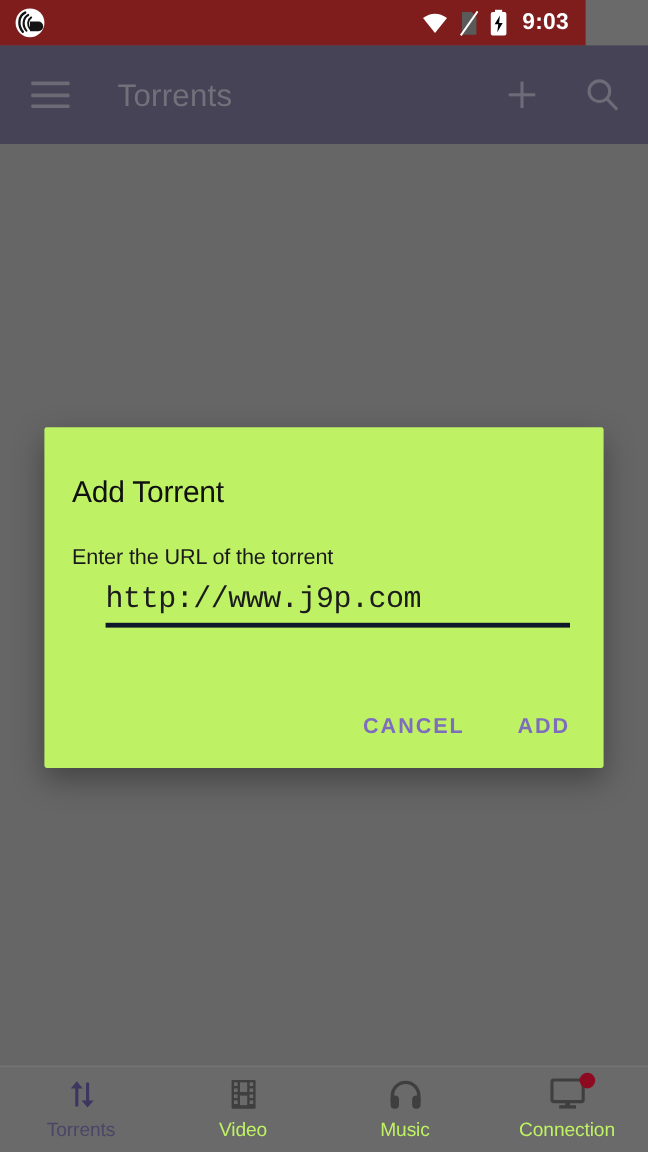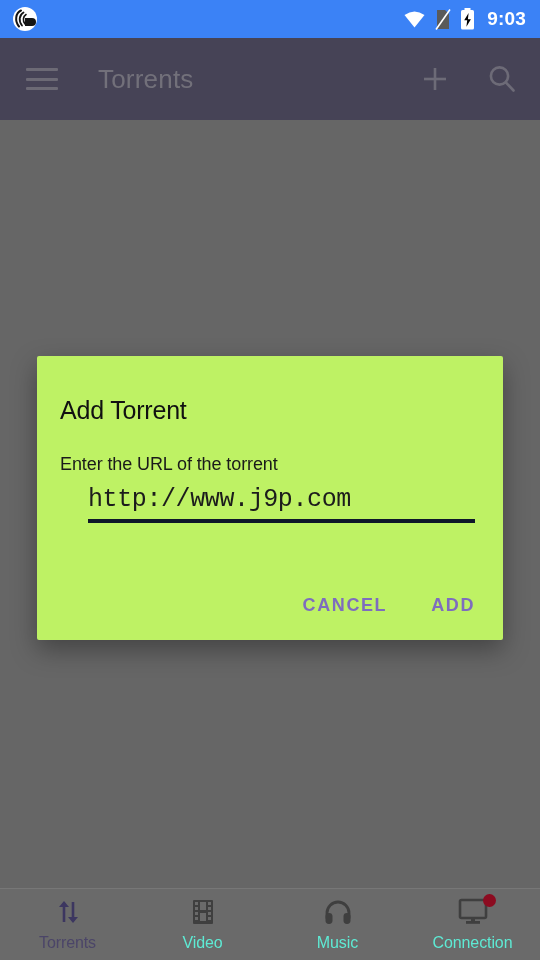--- a/index.html
+++ b/index.html
@@ -12,22 +12,22 @@
   #screen {
     position: relative;
     width: 540px; height: 960px;
     background: #6a6a6a;
     overflow: hidden;
   }
 
   
   #status-bar {
     position: absolute; top: 0; left: 0;
-    width: 540px; height: 38px;
-    background: #3b82f6;
+    width: 488px; height: 38px;
+    background: #7f1d1d;
     display: flex; align-items: center;
     padding: 0 14px 0 12px;
   }
   #app-logo { width: 26px; height: 26px; }
   #status-right {
     margin-left: auto;
     display: flex; align-items: center; gap: 9px;
   }
   #status-clock {
     color: #ffffff;
@@ -135,21 +135,21 @@
     flex: 1;
     display: flex; flex-direction: column;
     align-items: center; justify-content: center;
     gap: 7px;
     position: relative;
     cursor: pointer;
   }
   .nav-icon-box { position: relative; height: 30px; display: flex; align-items: center; }
   .nav-label { font-size: 16px; letter-spacing: -0.1px; }
   .nav-item.active .nav-label { color: #4b4568; }
-  .nav-item.inactive .nav-label { color: #5eead4; }
+  .nav-item.inactive .nav-label { color: #bef264; }
   #nav-badge {
     position: absolute;
     top: -3px; right: -7px;
     width: 13px; height: 13px;
     border-radius: 50%;
     background: #8c0b20;
   }
 </style>
 </head>
 <body>

